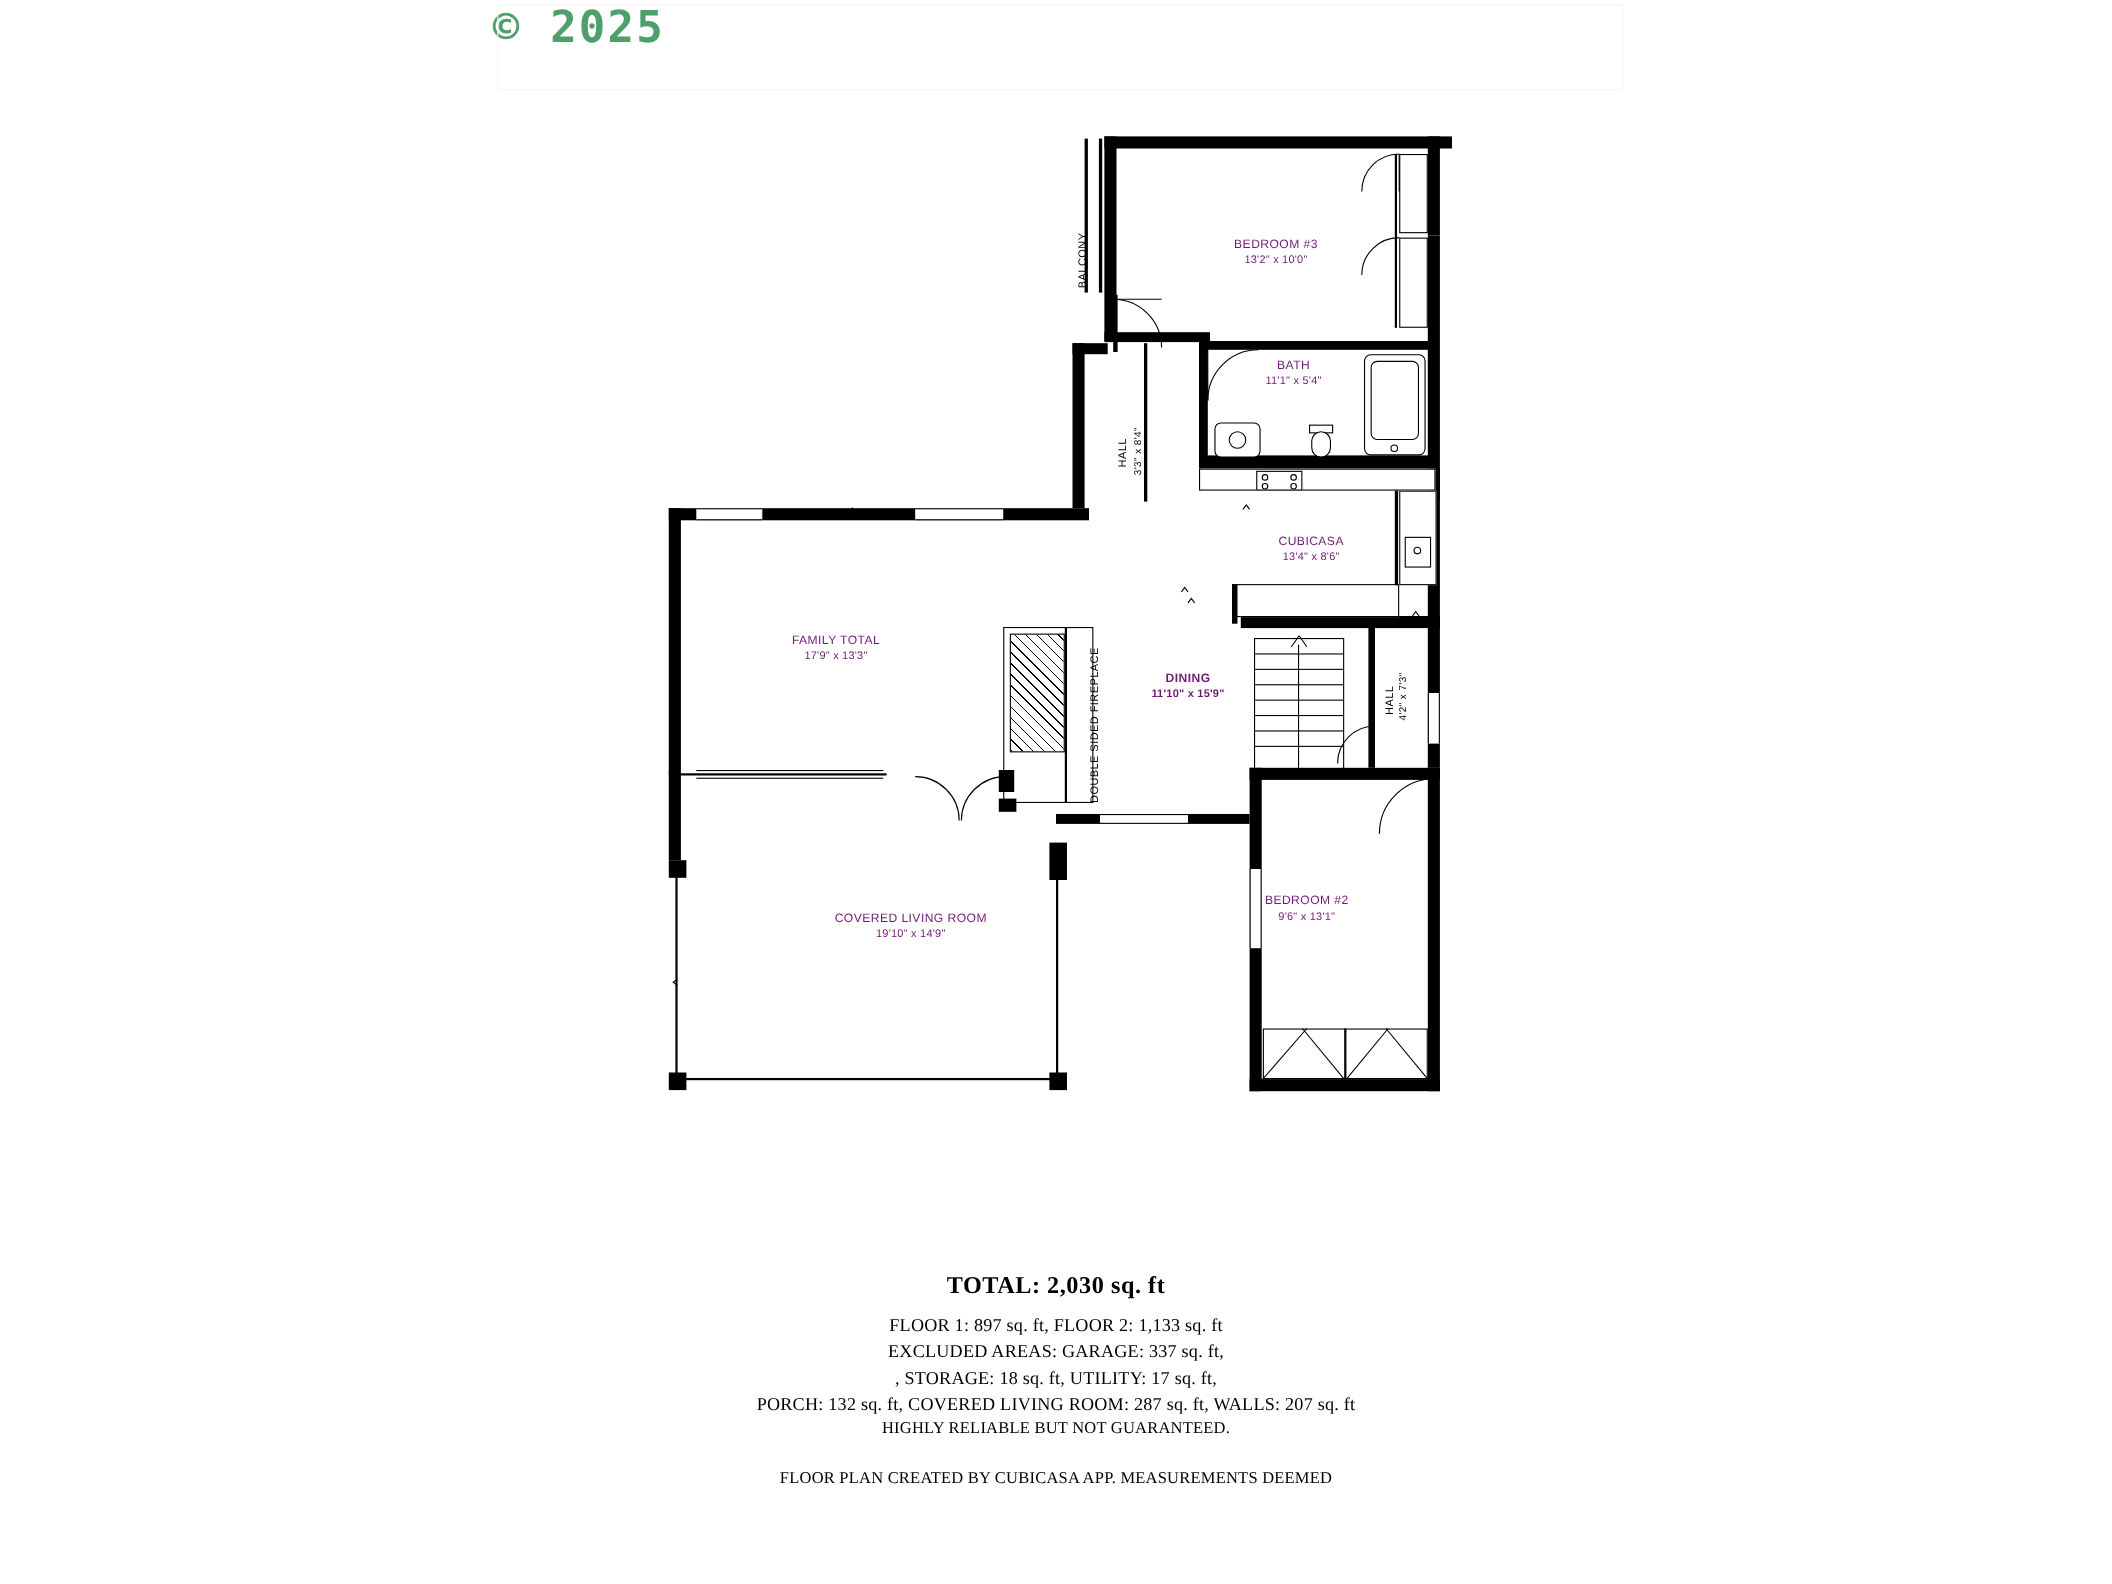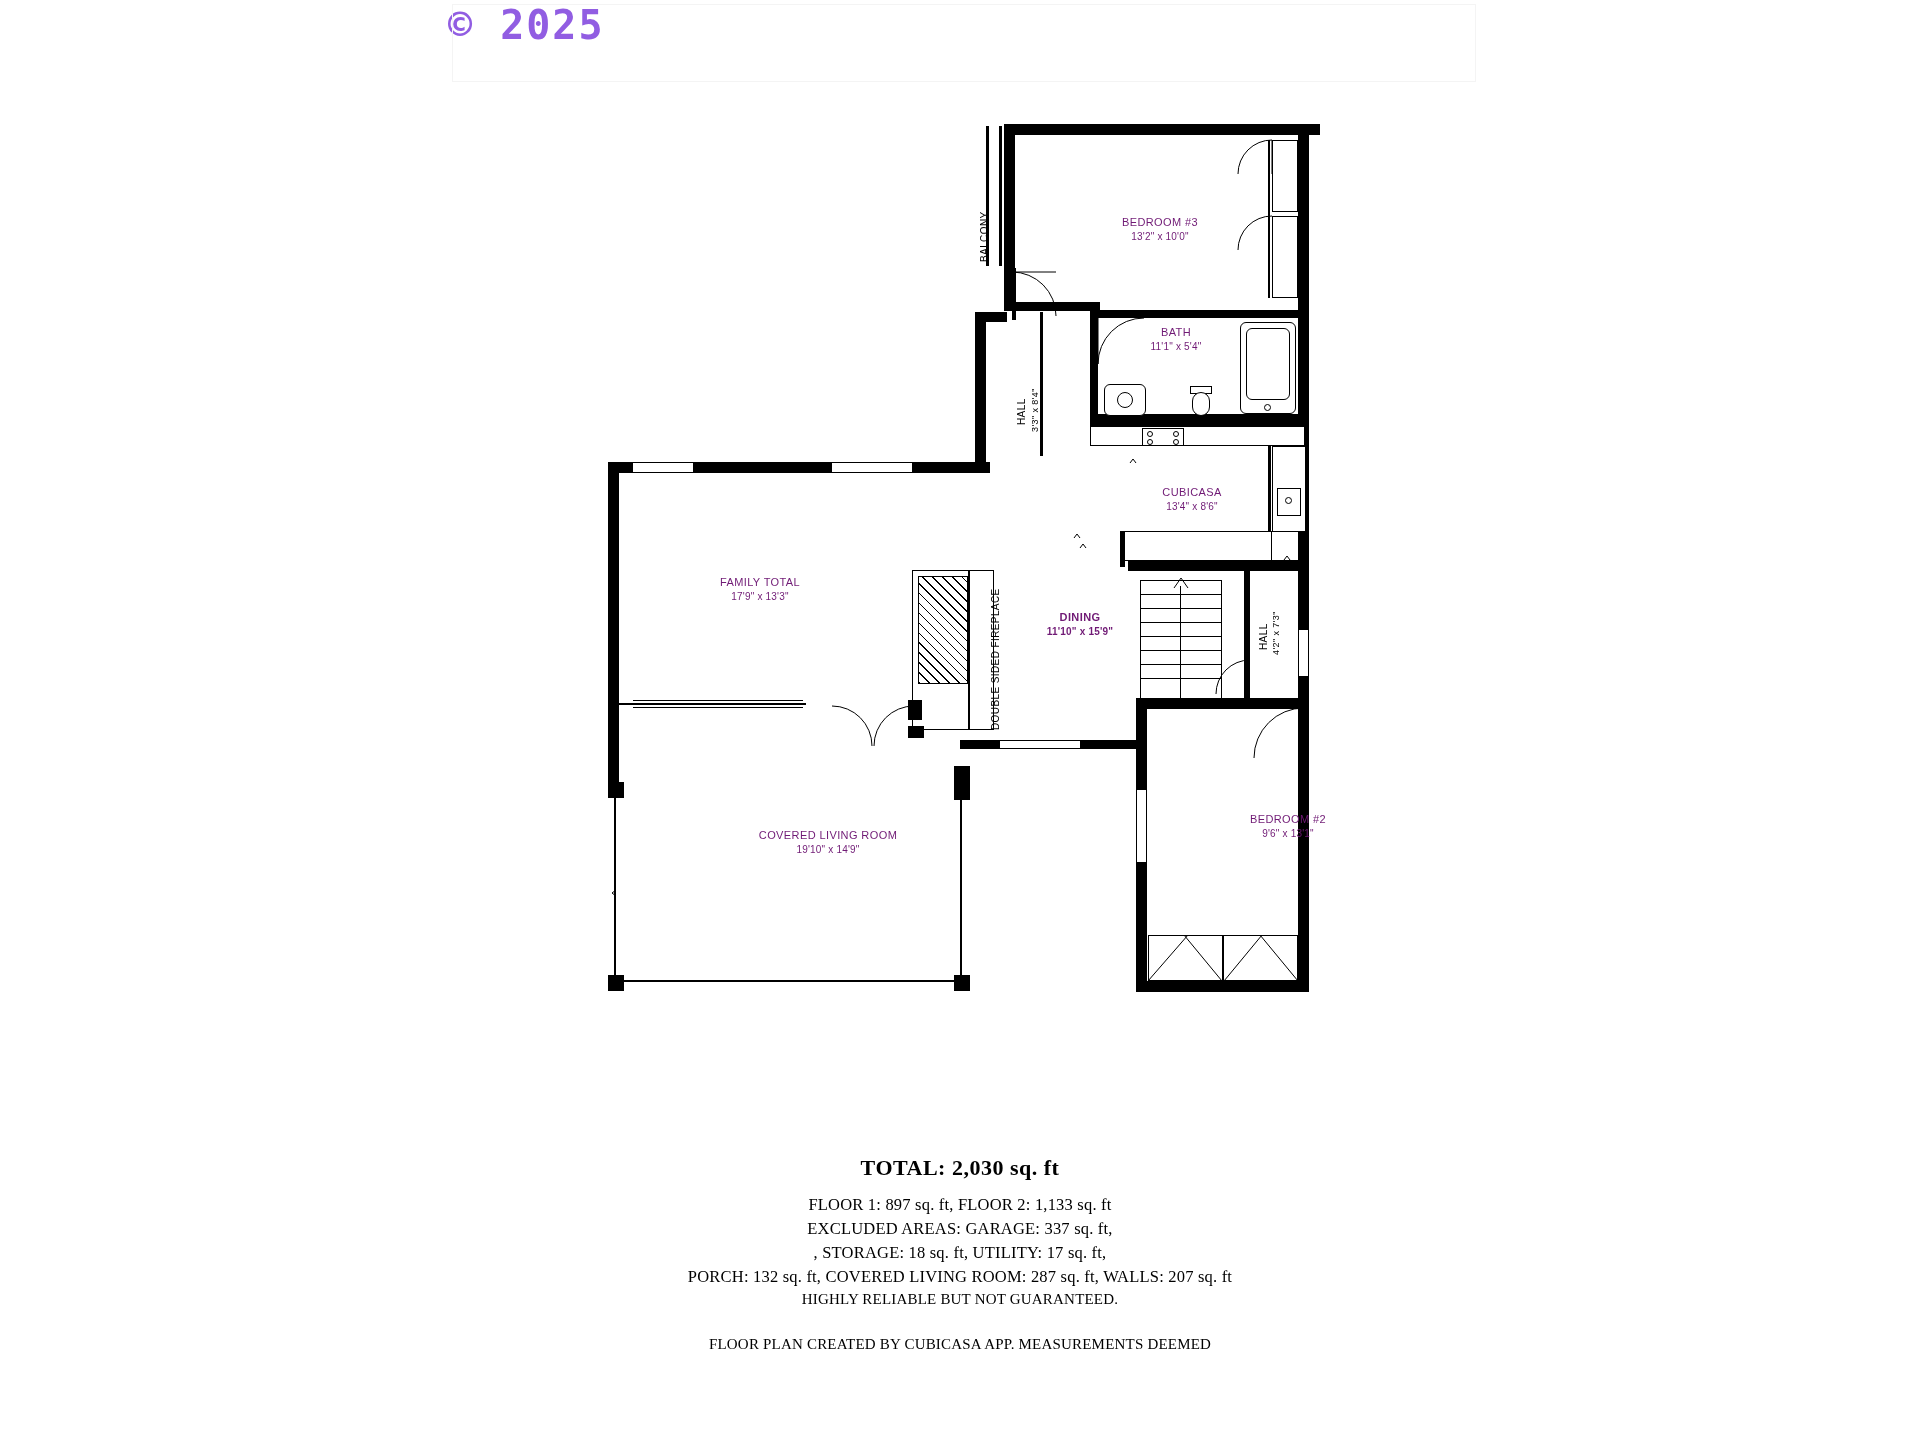--- a/index.html
+++ b/index.html
@@ -24,21 +24,21 @@
 
   
   #watermark {
     position: absolute;
     left: 448px;
     top: 2px;
     font-family: "DejaVu Sans Mono", monospace;
     font-size: 40px;
     font-weight: bold;
     letter-spacing: 2px;
-    color: #6d28d9;
+    color: #15803d;
     opacity: .75;
     user-select: none;
   }
 
   
   .page-frame {
     position: absolute;
     border: 1px solid #f2f2f2;
   }
 
@@ -335,21 +335,21 @@
   <svg style="position:absolute;left:1216px;top:660px;width:36px;height:36px;overflow:visible;">
     <path d="M34 0 A34 34 0 0 0 0 34" fill="none" stroke="#000" stroke-width="1"></path>
   </svg>
 
   <div class="wall" style="left:1136px;top:698px;width:173px;height:11px;"></div>
   <div class="wall" style="left:1136px;top:698px;width:11px;height:294px;"></div>
   <div class="wall" style="left:1298px;top:698px;width:11px;height:294px;"></div>
   <div class="wall" style="left:1136px;top:981px;width:173px;height:11px;"></div>
   <div class="win-v" style="left:1136px;top:790px;width:11px;height:72px;"></div>
 
-  <div class="room-label" style="left:1204px;top:812px;width:168px;">
+  <div class="room-label" style="left:1104px;top:812px;width:168px;">
     <span class="nm">BEDROOM #2</span>
     <span class="dm">9'6" x 13'1"</span>
   </div>
 
   <div class="outline" style="left:1148px;top:935px;width:150px;height:46px;"></div>
   <div class="wall-thin" style="left:1222px;top:935px;width:2px;height:46px;"></div>
   <svg style="position:absolute;left:1148px;top:935px;width:150px;height:46px;overflow:visible;">
     <path d="M0 46 L40 0" stroke="#000" stroke-width="1" fill="none"></path>
     <path d="M74 46 L36 0" stroke="#000" stroke-width="1" fill="none"></path>
     <path d="M76 46 L114 0" stroke="#000" stroke-width="1" fill="none"></path>

